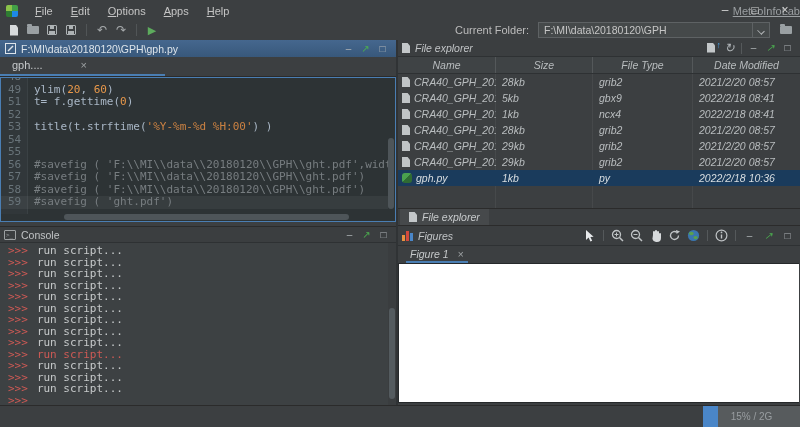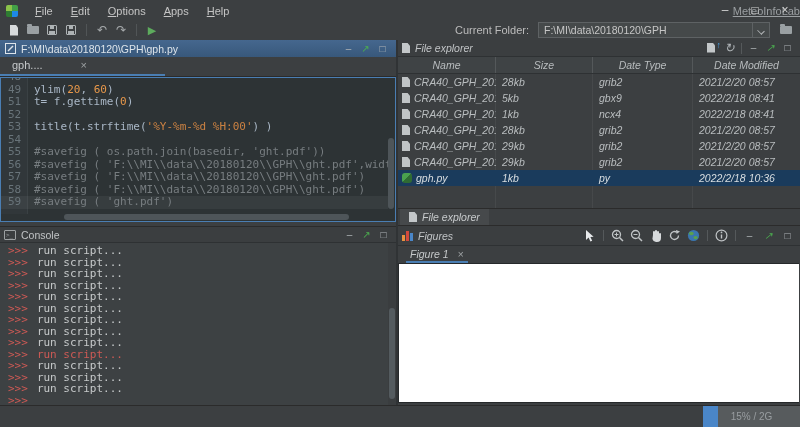--- a/index.html
+++ b/index.html
@@ -224,21 +224,21 @@
           </div>
         </div>
         <div class="code-wrap">
           <div class="code-lines" id="codeLines">
               <div class="code-line" style="margin-top: -7px;"><span class="ln">48</span><span class="code-body"></span></div>
               <div class="code-line"><span class="ln">49</span><span class="code-body"><span class="tk-code">ylim(</span><span class="tk-num">20</span><span class="tk-code">, </span><span class="tk-num">60</span><span class="tk-code">)</span></span></div>
               <div class="code-line"><span class="ln">51</span><span class="code-body"><span class="tk-code">t= f.gettime(</span><span class="tk-num">0</span><span class="tk-code">)</span></span></div>
               <div class="code-line"><span class="ln">52</span><span class="code-body"></span></div>
               <div class="code-line"><span class="ln">53</span><span class="code-body"><span class="tk-code">title(t.strftime(</span><span class="tk-str">'%Y-%m-%d %H:00'</span><span class="tk-code">) )</span></span></div>
               <div class="code-line"><span class="ln">54</span><span class="code-body"></span></div>
-              <div class="code-line"><span class="ln">55</span><span class="code-body"><span class="tk-com">#savefig ( os.path.join(basedir, 'ght.pdf'))</span></span></div>
+              <div class="code-line"><span class="ln">55</span></div>
               <div class="code-line"><span class="ln">56</span><span class="code-body"><span class="tk-com">#savefig ( 'F:\\MI\\data\\20180120\\GPH\\ght.pdf',width=1440, dpi=720, dpi</span></span></div>
               <div class="code-line"><span class="ln">57</span><span class="code-body"><span class="tk-com">#savefig ( 'F:\\MI\\data\\20180120\\GPH\\ght.pdf')</span></span></div>
               <div class="code-line"><span class="ln">58</span><span class="code-body"><span class="tk-com">#savefig ( 'F:\\MI\\data\\20180120\\GPH\\ght.pdf')</span></span></div>
               <div class="code-line active"><span class="ln">59</span><span class="code-body"><span class="tk-com">#savefig ( 'ght.pdf')</span></span></div>
             </div>
           <div class="vscroll">
               <div class="thumb"></div>
             </div>
           <div class="hscroll">
               <div class="thumb"></div>
@@ -299,21 +299,21 @@
             <span class="pc-btn" style="font-size:12px;">↻</span>
             <div class="hdr-sep"></div>
             <span class="pc-btn">–</span>
             <span class="pc-btn pc-float">↗</span>
             <span class="pc-btn">□</span>
           </div>
         </div>
         <div class="thead">
           <div>Name</div>
           <div>Size</div>
-          <div>Date Type</div>
+          <div>File Type</div>
           <div>Date Modified</div>
         </div>
         <div class="tbody" id="fileRows">
             <div class="frow">
               <div class="fcell name">
                 <span class="file-glyph"></span>
                 <span>CRA40_GPH_2018012...</span>
               </div>
               <div class="fcell">28kb</div>
               <div class="fcell">grib2</div>

